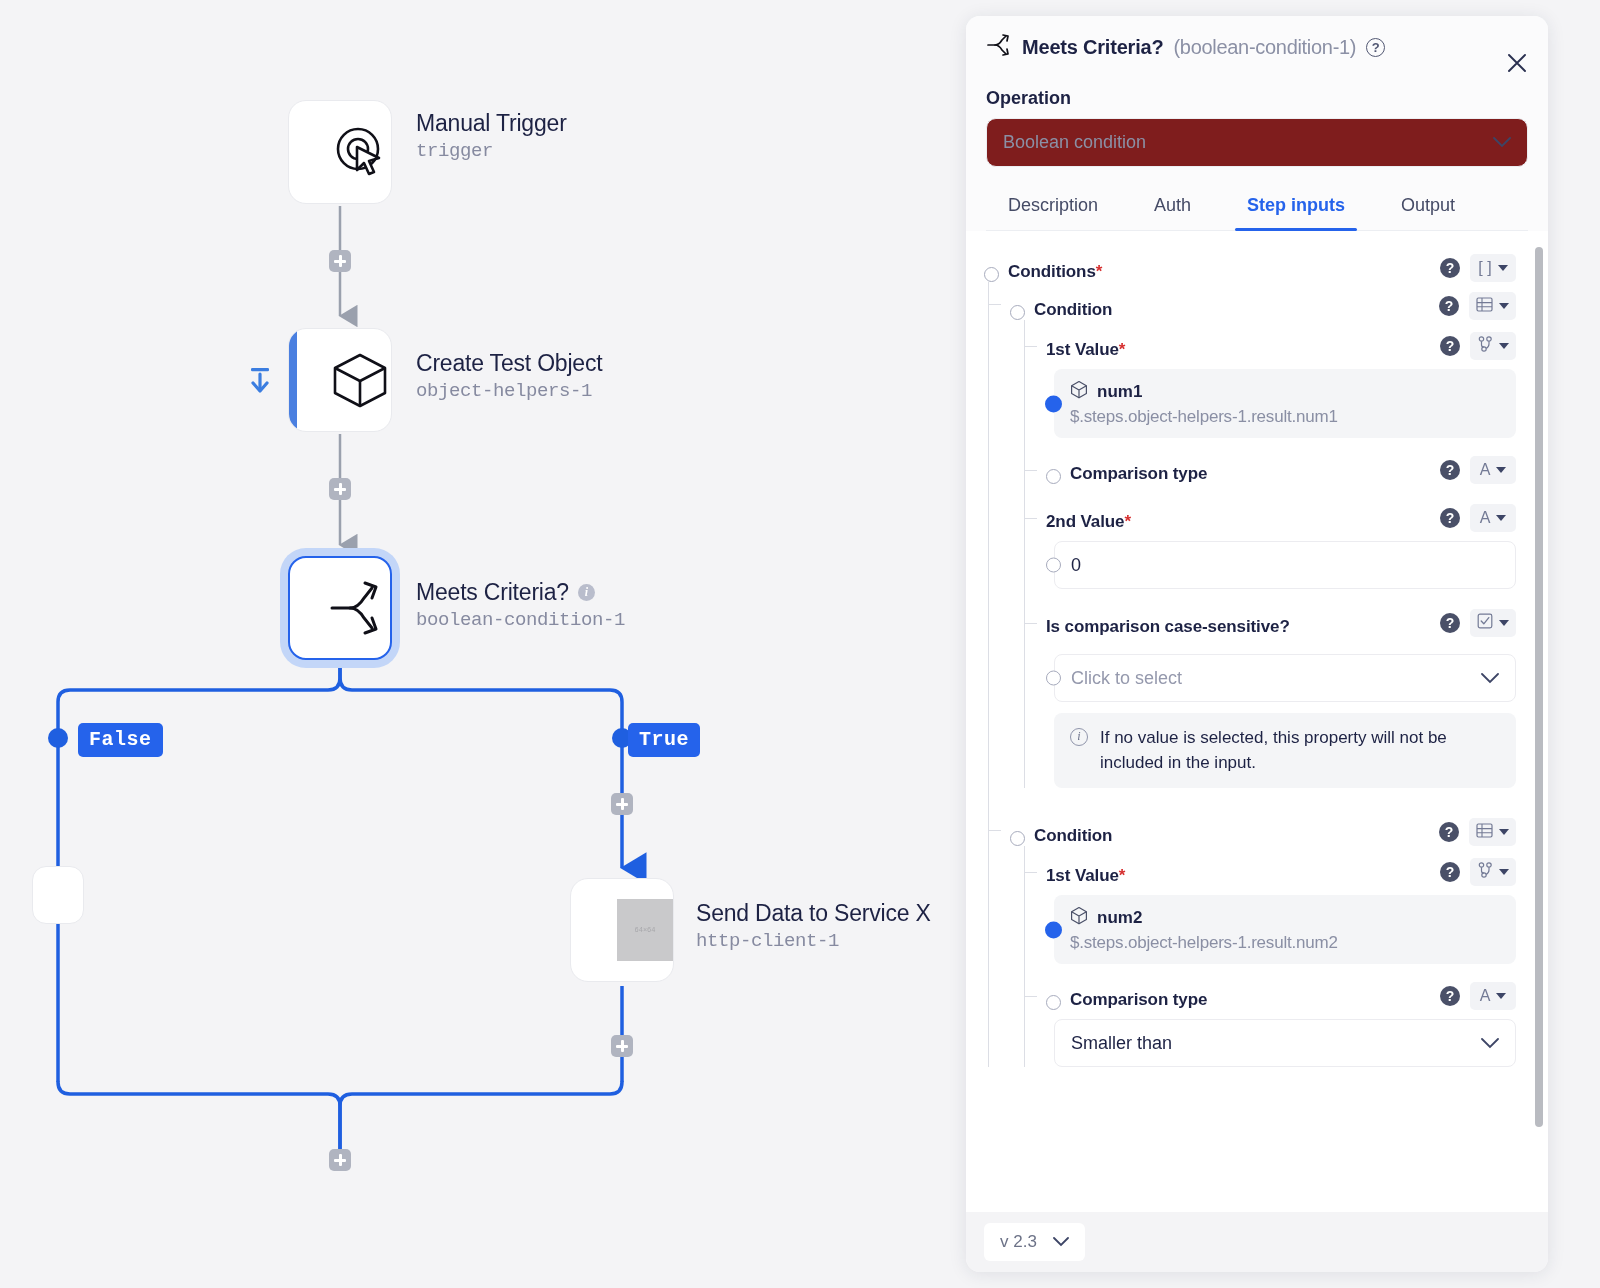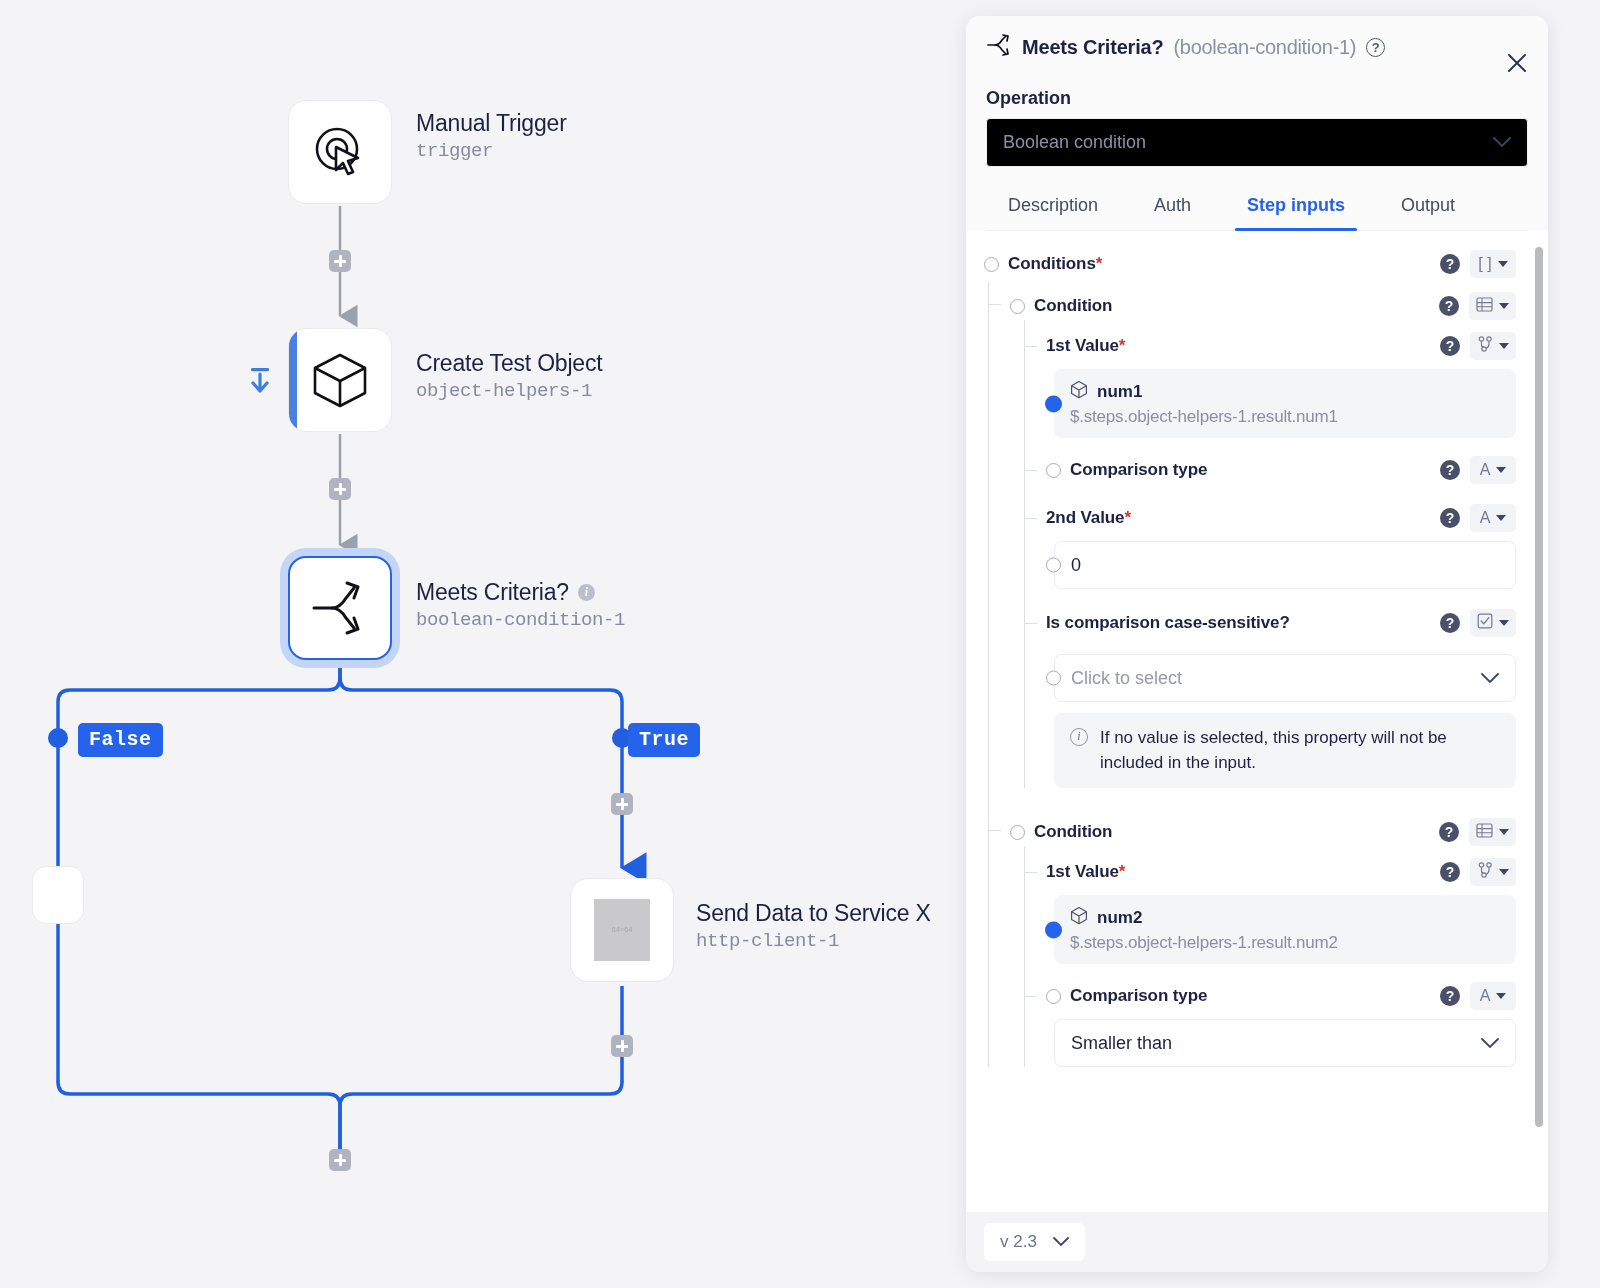--- a/index.html
+++ b/index.html
@@ -14,21 +14,21 @@
   
   .canvas { position: absolute; inset: 0; background: #f4f4f6; }
   .canvas svg.wires { position: absolute; left: 0; top: 0; width: 966px; height: 1288px; }
 
   .node {
     position: absolute;
     width: 104px; height: 104px;
     background: #ffffff;
     border-radius: 18px;
     border: 1px solid #e9eaee;
-    display: flex; align-items: center; justify-content: center;
+    display: flex; align-items: center; justify-content: flex-end;
     overflow: hidden;
   }
   .node.accented::before {
     content: ""; position: absolute; left: 0; top: 0; bottom: 0; width: 8px;
     background: #4a7fe0;
   }
   .node.selected {
     border: 2.5px solid #2563eb;
     box-shadow: 0 0 0 8px #c3d6f8;
   }
@@ -107,22 +107,22 @@
     font-family: "Liberation Sans", sans-serif; font-weight: bold;
   }
   .close-x {
     position: absolute; right: 18px; top: 34px;
     width: 26px; height: 26px; cursor: pointer;
   }
   .op-label {
     margin-top: 28px; font-size: 18px; font-weight: bold; color: #1d2244;
   }
   .op-select {
-    margin-top: 9px; height: 49px; background: #000000;
-    border: 1px solid #eceef2; border-radius: 4px;
+    margin-top: 9px; height: 49px; background: #7f1d1d;
+    border: 1px solid #eceef2; border-radius: 10px;
     display: flex; align-items: center; padding: 0 16px;
     font-size: 18px; color: #8b90a5;
   }
   .op-select .chev { margin-left: auto; }
 
   .tabs {
     display: flex; gap: 16px; margin-top: 22px; padding: 0 2px;
     border-bottom: 1px solid #eceef2;
   }
   .tab {
@@ -140,21 +140,21 @@
     padding-top: 4px;
   }
   .scroll-area { position: absolute; inset: 0 16px 0 0; padding: 10px 0 0 0; }
   .scrollbar {
     position: absolute; right: 5px; top: 16px; width: 8px; height: 880px;
     background: #b9bbc1; border-radius: 5px;
   }
 
   
   .row {
-    position: relative; display: flex; align-items: center;
+    position: relative; display: flex; align-items: flex-end;
     min-height: 36px; padding-right: 16px;
   }
   .row-label {
     font-size: 17px; color: #1d2244; font-weight: bold; letter-spacing: -0.1px;
     white-space: nowrap;
   }
   .row-label .req { color: #d63030; font-weight: bold; }
   .radio-o {
     width: 15px; height: 15px; border-radius: 50%;
     border: 1.8px solid #a7abbd; background: #fff;

